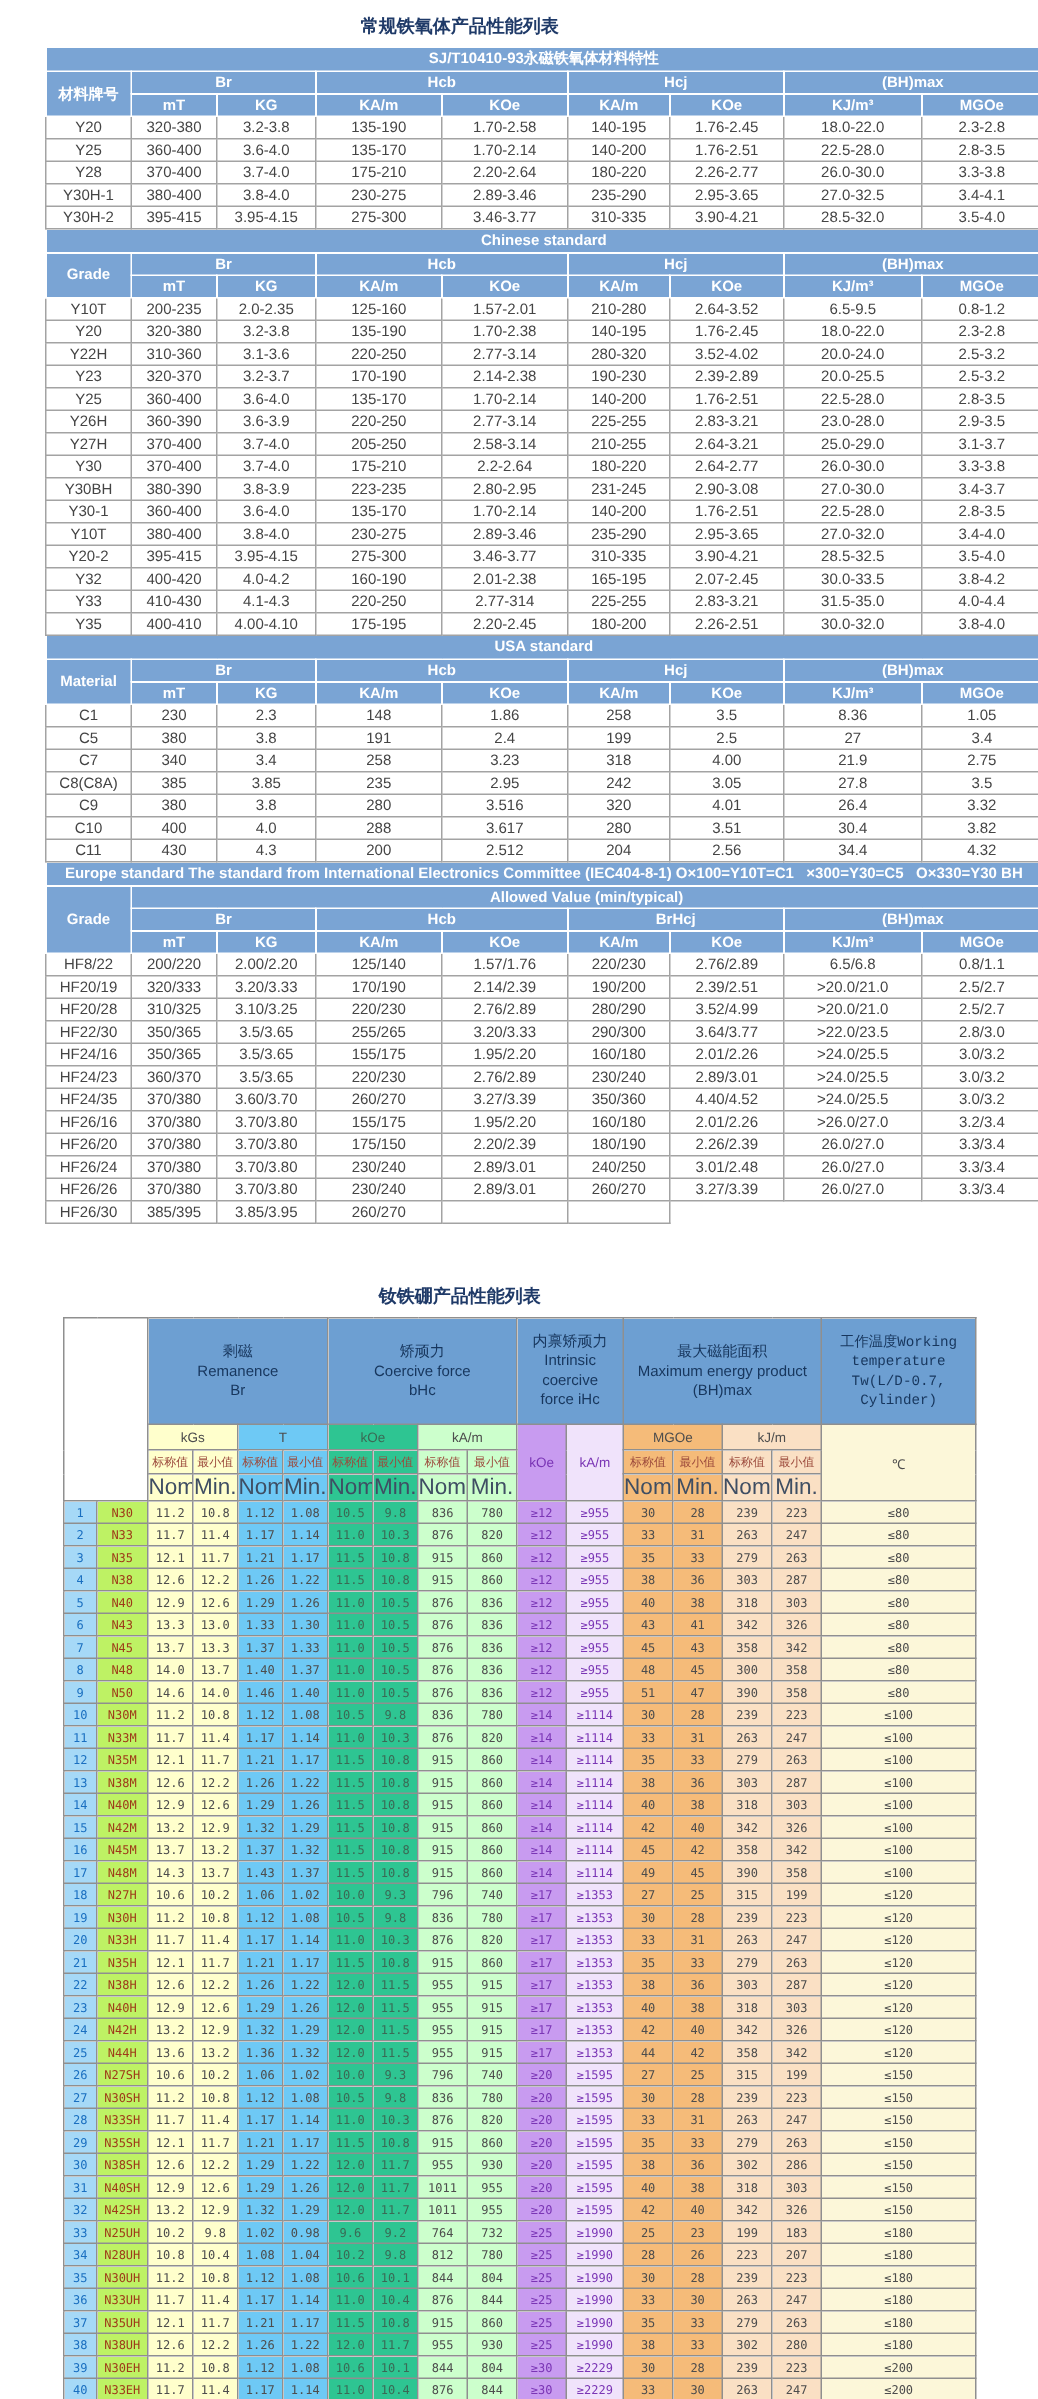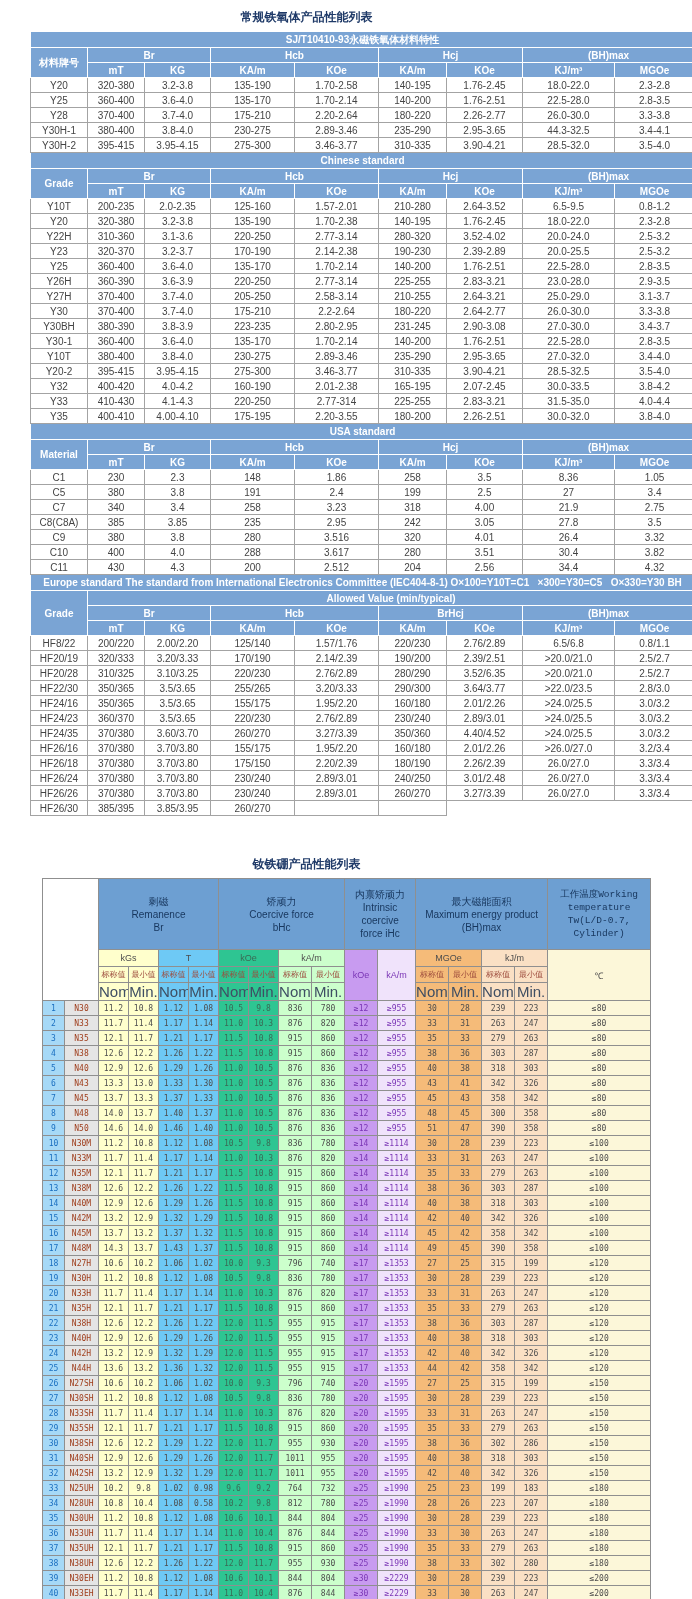--- a/index.html
+++ b/index.html
@@ -20,21 +20,21 @@
   table.nd{border-collapse:collapse;table-layout:fixed;width:608px;margin-left:42px;border:1px solid #4A4A4A;font-size:9px;color:#4D4D4D;}
   table.nd td{border:1px solid #8F8F8F;text-align:center;vertical-align:middle;padding:0;height:14px;overflow:hidden;}
   table.nd td.bighdr{background:#6D9FD2;color:#17365D;font-size:10px;line-height:13px;height:70px;}
   table.nd td.twcell{font-size:9.5px;font-family:Liberation Mono, monospace;}
   table.nd td.blank{background:#ffffff;}
   table.nd td.u{font-size:9px;height:16px;}
   table.nd td.cn{font-size:8px;color:#9C4A3C;height:15px;}
   table.nd td.en{font-size:15px;color:#3F4E63;height:15px;}
   table.nd tr.datarow td{font-family:"DejaVu Sans Mono",monospace;font-size:8px;letter-spacing:0px;}
   .c-idx{background:#A6D9F7;color:#1A6FC0;}
-  .c-grade{background:#e5e5e5;color:#9E3B19;}
+  .c-grade{background:#bef264;color:#9E3B19;}
   .c-kgs{background:#FFFFCC;}
   .c-t{background:#6EC9F5;}
   .c-koe{background:#2EC592;color:#3A6A55;}
   .c-kam{background:#CCFFCC;}
   .c-ihc1{background:#C89BF0;color:#7A35B5;}
   .c-ihc2{background:#F0E3FB;color:#7A35B5;}
   .c-mgoe{background:#F5BB79;}
   .c-kjm{background:#FAE0C4;}
   .c-temp{background:#FCF7D9;}
 </style>
@@ -110,21 +110,21 @@
         <td class="data">3.3-3.8</td>
       </tr>
       <tr>
         <td class="data">Y30H-1</td>
         <td class="data">380-400</td>
         <td class="data">3.8-4.0</td>
         <td class="data">230-275</td>
         <td class="data">2.89-3.46</td>
         <td class="data">235-290</td>
         <td class="data">2.95-3.65</td>
-        <td class="data">44.3-32.5</td>
+        <td class="data">27.0-32.5</td>
         <td class="data">3.4-4.1</td>
       </tr>
       <tr>
         <td class="data">Y30H-2</td>
         <td class="data">395-415</td>
         <td class="data">3.95-4.15</td>
         <td class="data">275-300</td>
         <td class="data">3.46-3.77</td>
         <td class="data">310-335</td>
         <td class="data">3.90-4.21</td>
@@ -303,21 +303,21 @@
         <td class="data">225-255</td>
         <td class="data">2.83-3.21</td>
         <td class="data">31.5-35.0</td>
         <td class="data">4.0-4.4</td>
       </tr>
       <tr>
         <td class="data">Y35</td>
         <td class="data">400-410</td>
         <td class="data">4.00-4.10</td>
         <td class="data">175-195</td>
-        <td class="data">2.20-3.55</td>
+        <td class="data">2.20-2.45</td>
         <td class="data">180-200</td>
         <td class="data">2.26-2.51</td>
         <td class="data">30.0-32.0</td>
         <td class="data">3.8-4.0</td>
       </tr>
       <tr>
         <td colspan="9" class="hdr sec-title pre">USA standard</td>
       </tr>
       <tr>
         <td rowspan="2" class="hdr">Material</td>
@@ -460,21 +460,21 @@
         <td class="data">&gt;20.0/21.0</td>
         <td class="data">2.5/2.7</td>
       </tr>
       <tr>
         <td class="data">HF20/28</td>
         <td class="data">310/325</td>
         <td class="data">3.10/3.25</td>
         <td class="data">220/230</td>
         <td class="data">2.76/2.89</td>
         <td class="data">280/290</td>
-        <td class="data">3.52/6.35</td>
+        <td class="data">3.52/4.99</td>
         <td class="data">&gt;20.0/21.0</td>
         <td class="data">2.5/2.7</td>
       </tr>
       <tr>
         <td class="data">HF22/30</td>
         <td class="data">350/365</td>
         <td class="data">3.5/3.65</td>
         <td class="data">255/265</td>
         <td class="data">3.20/3.33</td>
         <td class="data">290/300</td>
@@ -520,21 +520,21 @@
         <td class="data">370/380</td>
         <td class="data">3.70/3.80</td>
         <td class="data">155/175</td>
         <td class="data">1.95/2.20</td>
         <td class="data">160/180</td>
         <td class="data">2.01/2.26</td>
         <td class="data">&gt;26.0/27.0</td>
         <td class="data">3.2/3.4</td>
       </tr>
       <tr>
-        <td class="data">HF26/18</td>
+        <td class="data">HF26/20</td>
         <td class="data">370/380</td>
         <td class="data">3.70/3.80</td>
         <td class="data">175/150</td>
         <td class="data">2.20/2.39</td>
         <td class="data">180/190</td>
         <td class="data">2.26/2.39</td>
         <td class="data">26.0/27.0</td>
         <td class="data">3.3/3.4</td>
       </tr>
       <tr>
@@ -1283,21 +1283,21 @@
         <td class="c-kjm">199</td>
         <td class="c-kjm">183</td>
         <td class="c-temp">≤180</td>
       </tr>
       <tr class="datarow">
         <td class="c-idx">34</td>
         <td class="c-grade">N28UH</td>
         <td class="c-kgs">10.8</td>
         <td class="c-kgs">10.4</td>
         <td class="c-t">1.08</td>
-        <td class="c-t">0.58</td>
+        <td class="c-t">1.04</td>
         <td class="c-koe">10.2</td>
         <td class="c-koe">9.8</td>
         <td class="c-kam">812</td>
         <td class="c-kam">780</td>
         <td class="c-ihc1">≥25</td>
         <td class="c-ihc2">≥1990</td>
         <td class="c-mgoe">28</td>
         <td class="c-mgoe">26</td>
         <td class="c-kjm">223</td>
         <td class="c-kjm">207</td>

